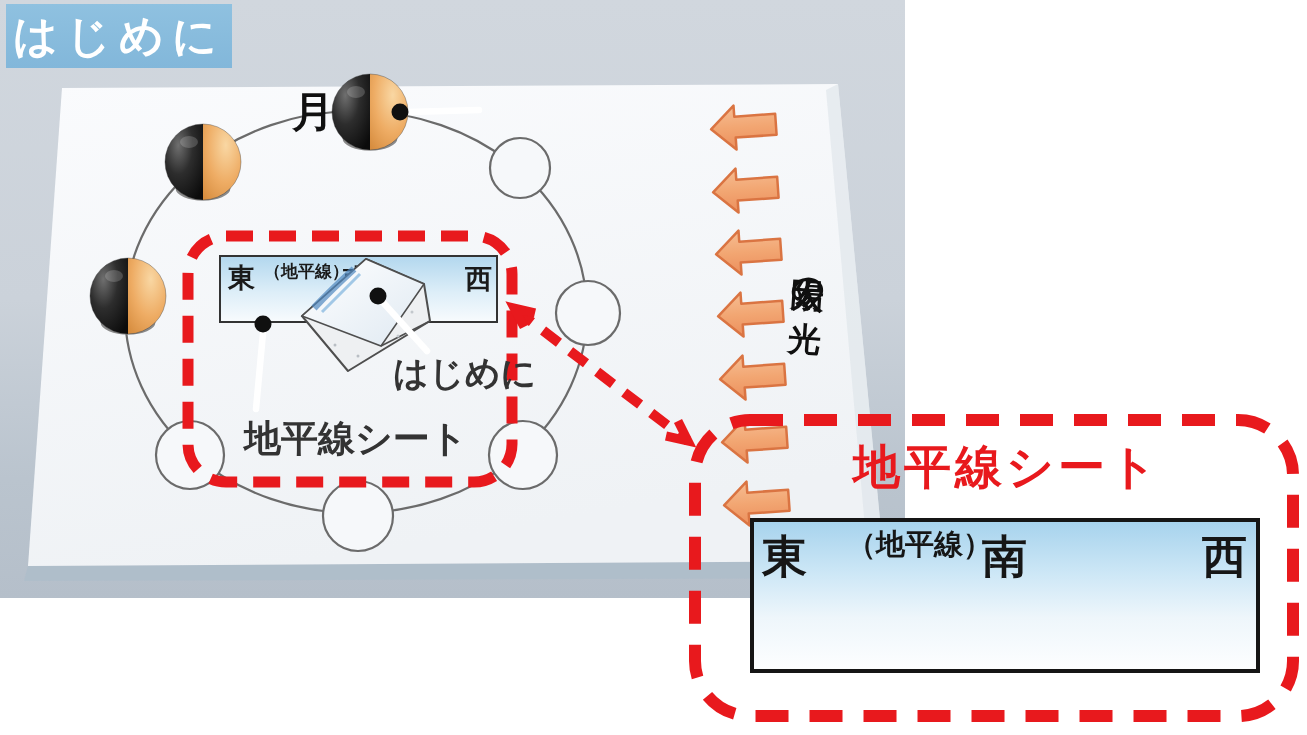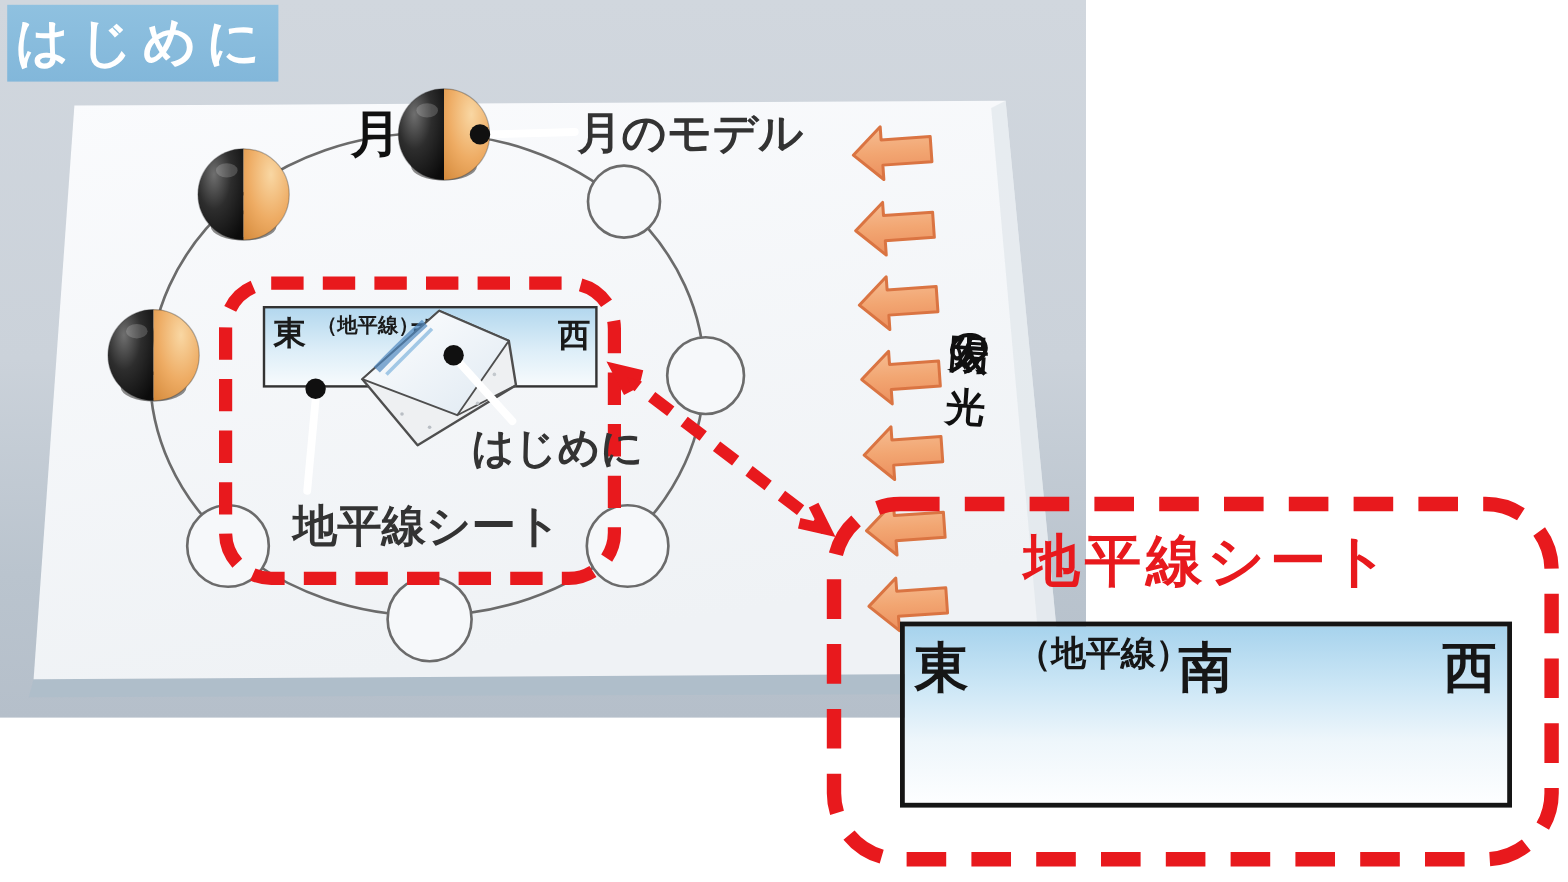--- a/index.html
+++ b/index.html
@@ -169,21 +169,20 @@
       <polyline points="666,436 688,441 678,421" stroke-width="9" stroke-linejoin="miter"></polyline>
     </g>
 
     <rect x="695" y="420" width="598" height="296" rx="55" fill="none" stroke="#e8191d" stroke-width="12" stroke-dasharray="33 21"></rect>
   </svg>
 
   <div class="overlay">
     <div class="banner">はじめに</div>
 
     <div class="plabel lbl-moon">月</div>
-    <div class="plabel lbl-moonmodel">月のモデル</div>
     <div class="plabel lbl-mirror">はじめに</div>
     <div class="plabel lbl-hsheet">地平線シート</div>
     <div class="plabel lbl-sun">太陽の光</div>
 
     <div class="zoom-title">地平線シート</div>
 
     <div class="zoom-sheet">
       <span class="zs-label zs-east">東</span>
       <span class="zs-label zs-horizon">（地平線）</span>
       <span class="zs-label zs-south">南</span>

